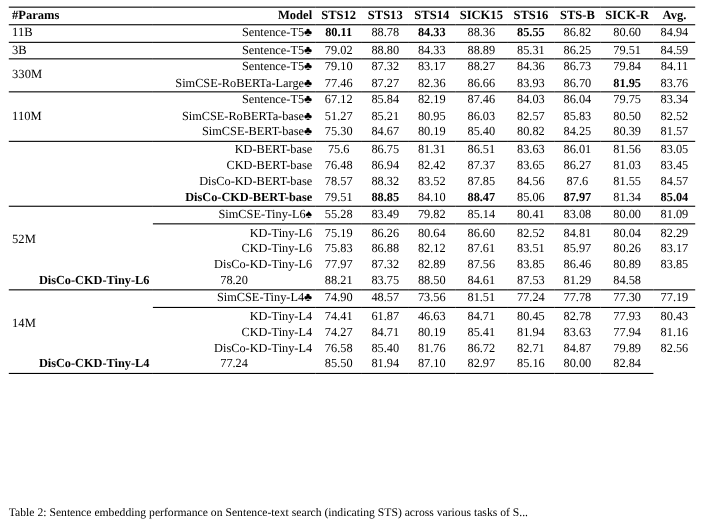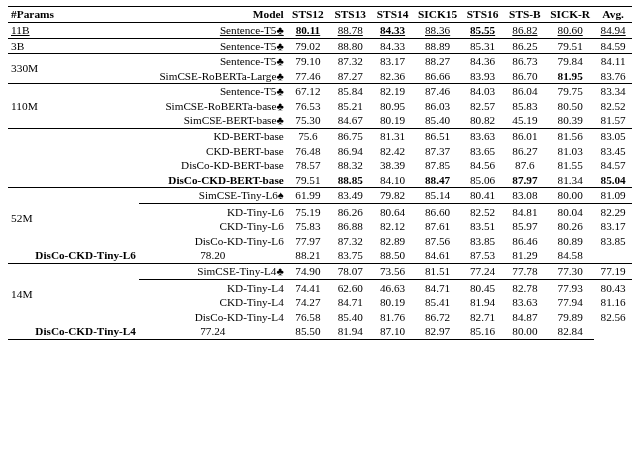--- a/index.html
+++ b/index.html
@@ -50,21 +50,20 @@
   td.num, th.num {
     text-align: center;
     width: 48px;
   }
   th.num { text-align: center; }
   .rule-top td, .rule-top th {
     border-top: 1.3px solid #000;
   }
   .rule-head td, .rule-head th {
     border-top: 0.9px solid #000;
-    text-decoration: underline;
   }
   .rule-mid td, .rule-mid th {
     border-top: 0.8px solid #000;
   }
   .rule-bottom td {
     border-bottom: 1.3px solid #000;
   }
   .bold { font-weight: bold; }
   .params-cell {
     vertical-align: middle;
@@ -157,37 +156,37 @@
           <td class="num">85.84</td>
           <td class="num">82.19</td>
           <td class="num">87.46</td>
           <td class="num">84.03</td>
           <td class="num">86.04</td>
           <td class="num">79.75</td>
           <td class="num">83.34</td>
         </tr>
         <tr>
           <td class="col-model">SimCSE-RoBERTa-base♣</td>
-          <td class="num">76.53</td>
+          <td class="num">51.27</td>
           <td class="num">85.21</td>
           <td class="num">80.95</td>
           <td class="num">86.03</td>
           <td class="num">82.57</td>
           <td class="num">85.83</td>
           <td class="num">80.50</td>
           <td class="num">82.52</td>
         </tr>
         <tr>
           <td class="col-model">SimCSE-BERT-base♣</td>
           <td class="num">75.30</td>
           <td class="num">84.67</td>
           <td class="num">80.19</td>
           <td class="num">85.40</td>
           <td class="num">80.82</td>
-          <td class="num">45.19</td>
+          <td class="num">84.25</td>
           <td class="num">80.39</td>
           <td class="num">81.57</td>
         </tr>
         <tr class="rule-mid grp-pad">
           <td class="col-params params-cell" rowspan="4"></td>
           <td class="col-model">KD-BERT-base</td>
           <td class="num">75.6</td>
           <td class="num">86.75</td>
           <td class="num">81.31</td>
           <td class="num">86.51</td>
@@ -204,42 +203,42 @@
           <td class="num">87.37</td>
           <td class="num">83.65</td>
           <td class="num">86.27</td>
           <td class="num">81.03</td>
           <td class="num">83.45</td>
         </tr>
         <tr>
           <td class="col-model">DisCo-KD-BERT-base</td>
           <td class="num">78.57</td>
           <td class="num">88.32</td>
-          <td class="num">38.39</td>
+          <td class="num">83.52</td>
           <td class="num">87.85</td>
           <td class="num">84.56</td>
           <td class="num">87.6</td>
           <td class="num">81.55</td>
           <td class="num">84.57</td>
         </tr>
         <tr>
           <td class="col-model bold">DisCo-CKD-BERT-base</td>
           <td class="num">79.51</td>
           <td class="num bold">88.85</td>
           <td class="num">84.10</td>
           <td class="num bold">88.47</td>
           <td class="num">85.06</td>
           <td class="num bold">87.97</td>
           <td class="num">81.34</td>
           <td class="num bold">85.04</td>
         </tr>
         <tr class="rule-mid grp-pad">
           <td class="col-params params-cell" rowspan="5">52M</td>
           <td class="col-model">SimCSE-Tiny-L6♠</td>
-          <td class="num">61.99</td>
+          <td class="num">55.28</td>
           <td class="num">83.49</td>
           <td class="num">79.82</td>
           <td class="num">85.14</td>
           <td class="num">80.41</td>
           <td class="num">83.08</td>
           <td class="num">80.00</td>
           <td class="num">81.09</td>
         </tr>
         <tr>
           <td colspan="9" style="border-top: 0.8px solid rgb(0, 0, 0); padding: 1px 0px 0px;"></td>
@@ -285,35 +284,35 @@
           <td class="num">88.50</td>
           <td class="num">84.61</td>
           <td class="num">87.53</td>
           <td class="num">81.29</td>
           <td class="num">84.58</td>
         </tr>
         <tr class="rule-mid grp-pad">
           <td class="col-params params-cell" rowspan="5">14M</td>
           <td class="col-model">SimCSE-Tiny-L4♣</td>
           <td class="num">74.90</td>
-          <td class="num">78.07</td>
+          <td class="num">48.57</td>
           <td class="num">73.56</td>
           <td class="num">81.51</td>
           <td class="num">77.24</td>
           <td class="num">77.78</td>
           <td class="num">77.30</td>
           <td class="num">77.19</td>
         </tr>
         <tr>
           <td colspan="9" style="border-top: 0.8px solid rgb(0, 0, 0); padding: 1px 0px 0px;"></td>
         </tr>
         <tr>
           <td class="col-model">KD-Tiny-L4</td>
           <td class="num">74.41</td>
-          <td class="num">62.60</td>
+          <td class="num">61.87</td>
           <td class="num">46.63</td>
           <td class="num">84.71</td>
           <td class="num">80.45</td>
           <td class="num">82.78</td>
           <td class="num">77.93</td>
           <td class="num">80.43</td>
         </tr>
         <tr>
           <td class="col-model">CKD-Tiny-L4</td>
           <td class="num">74.27</td>
@@ -342,13 +341,14 @@
           <td class="num">85.50</td>
           <td class="num">81.94</td>
           <td class="num">87.10</td>
           <td class="num">82.97</td>
           <td class="num">85.16</td>
           <td class="num">80.00</td>
           <td class="num">82.84</td>
         </tr>
       </tbody>
   </table>
+  <div class="caption">Table 2: Sentence embedding performance on Sentence-text search (indicating STS) across various tasks of S...</div>
 </div>
 
 </body></html>

